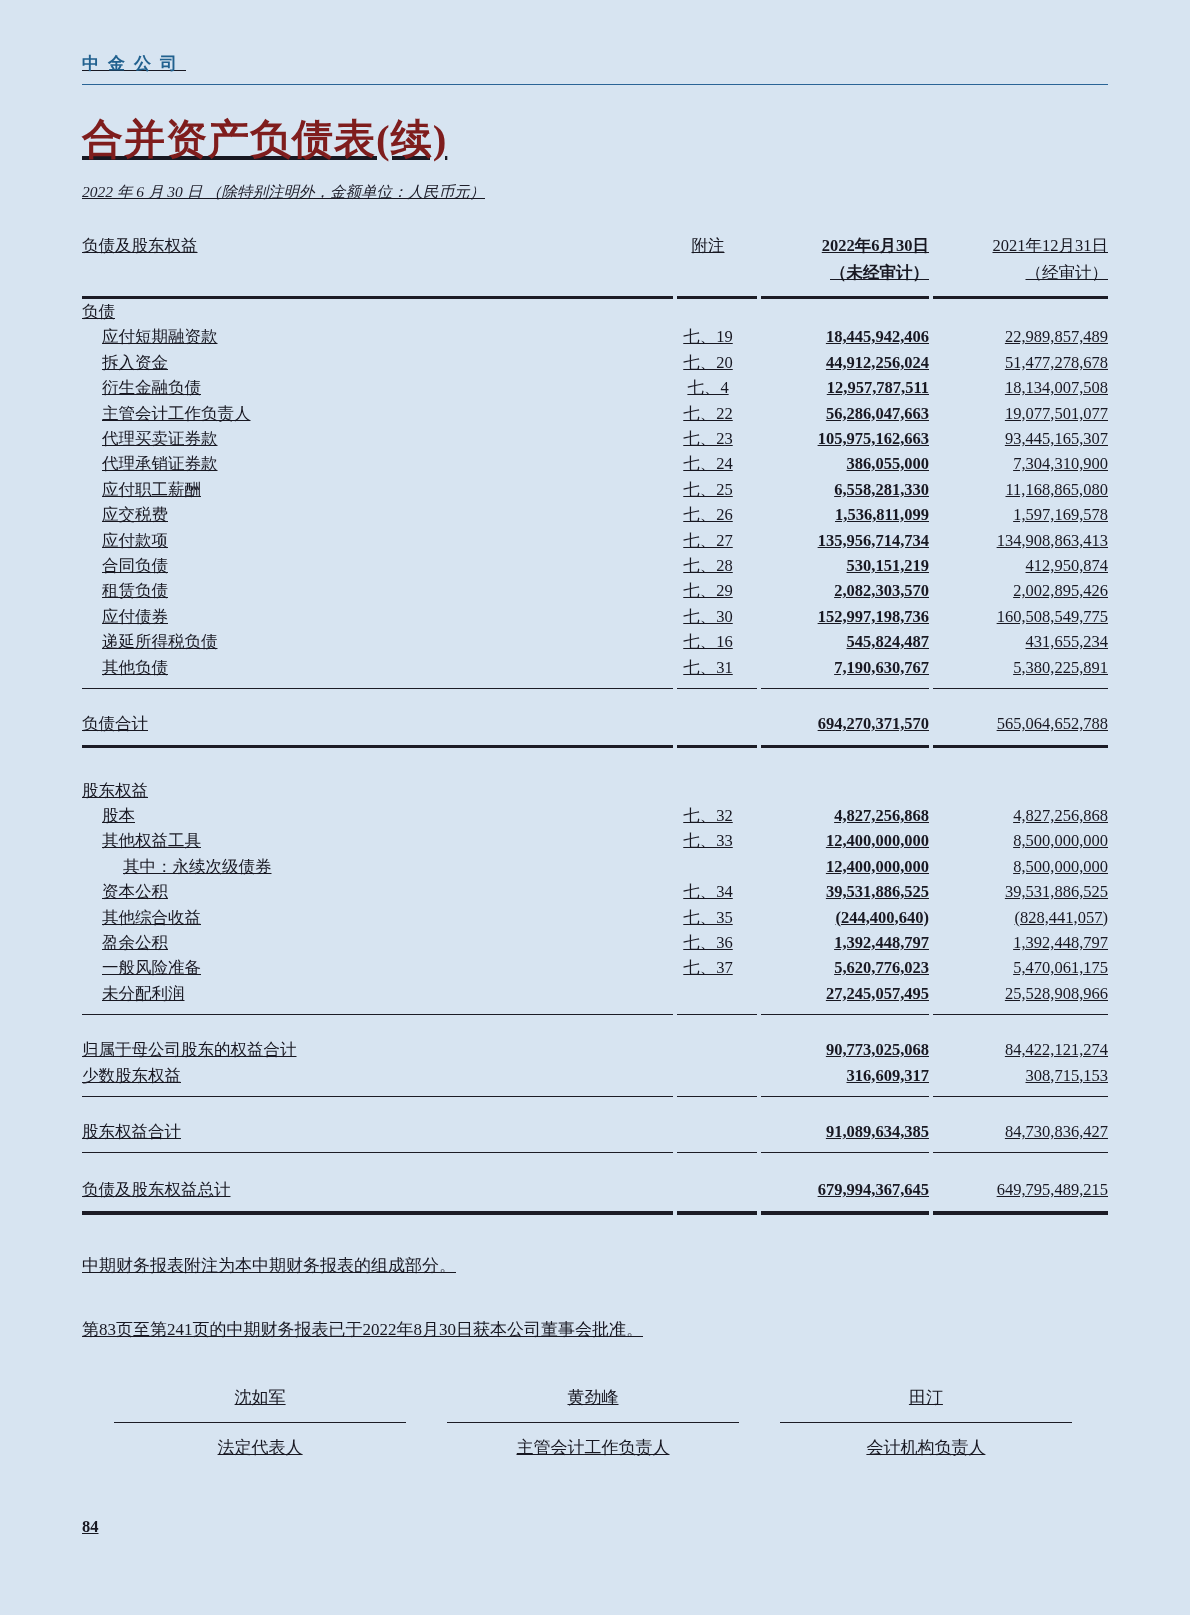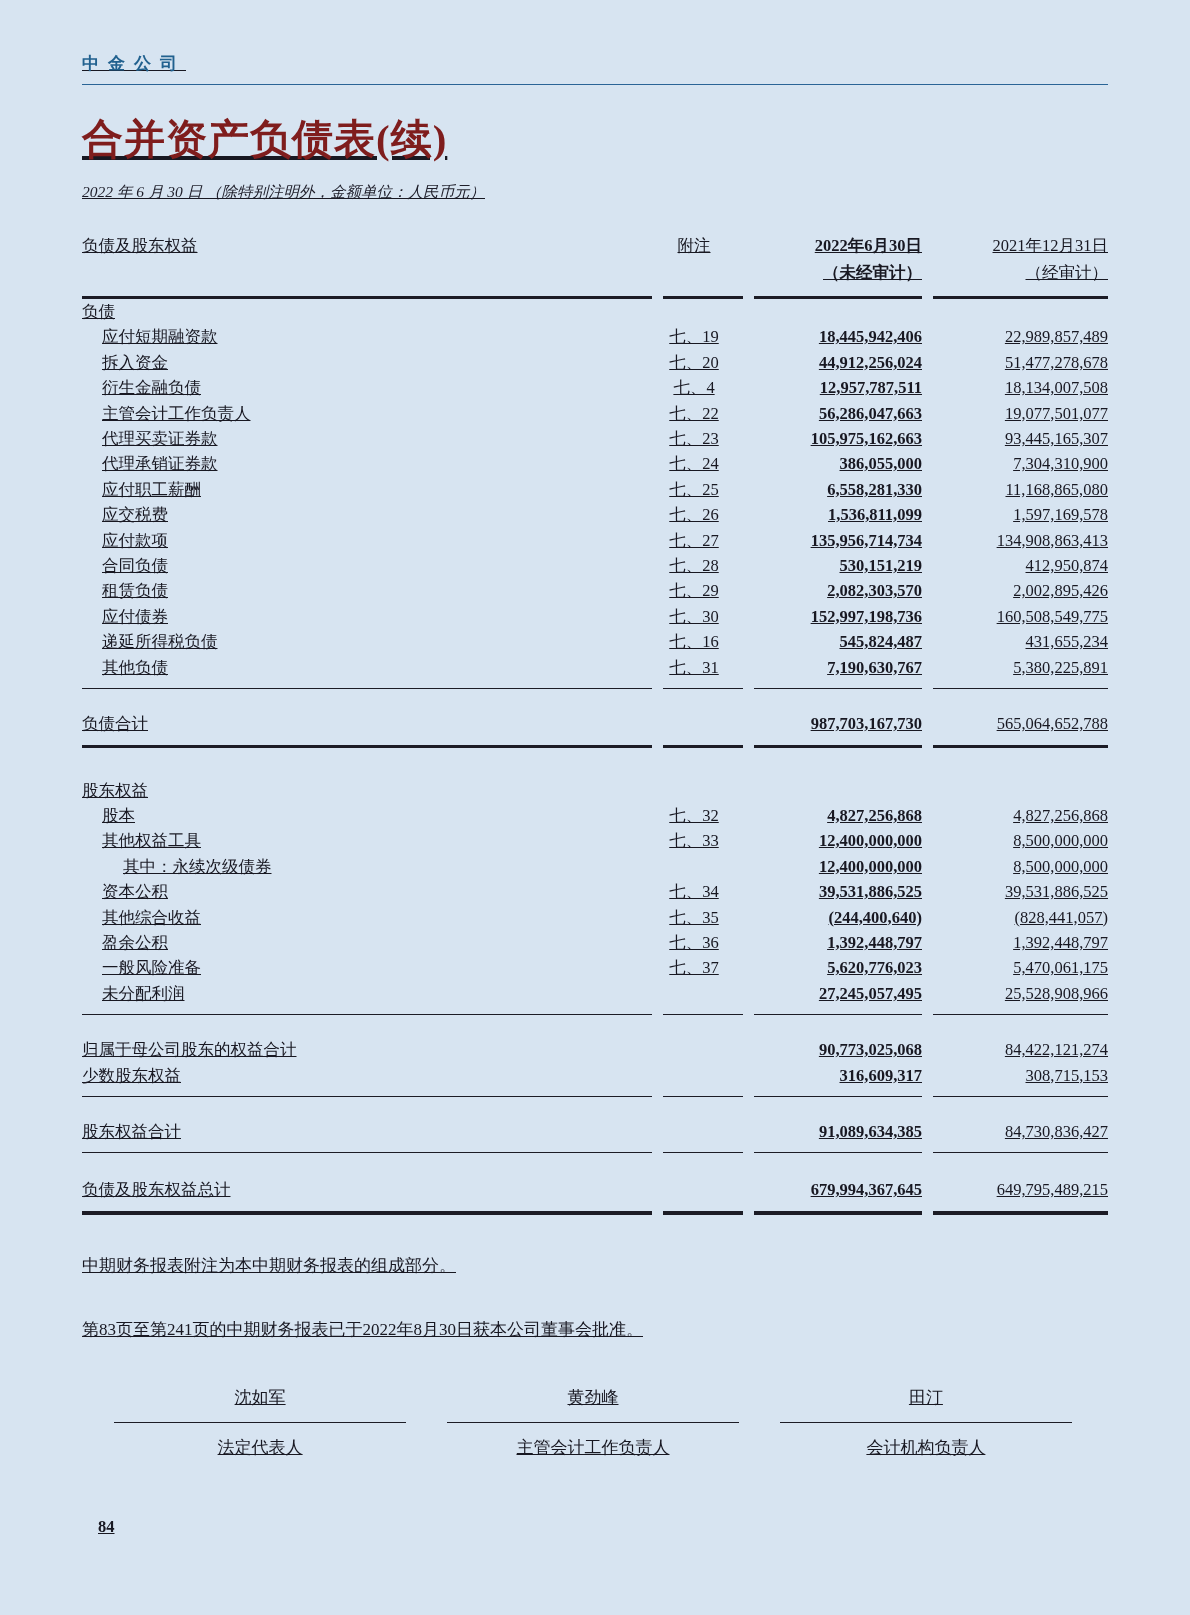--- a/index.html
+++ b/index.html
@@ -44,21 +44,21 @@
     margin-top: 15px;
     font-size: 15.5px;
     font-style: italic;
     color: #1e1e2a;
   }
   
   .bs-table { margin-top: 29px; }
   .grid {
     display: grid;
     grid-template-columns: 1fr 80px 168px 175px;
-    column-gap: 11px;
+    column-gap: 4px;
   }
   .thead { font-size: 16.5px; line-height: 27px; }
   .thead .c2 { font-weight: 700; }
   .cl { text-align: left; }
   .cn { text-align: center; padding-right: 18px; }
   .c2 { text-align: right; font-weight: 700; }
   .c1 { text-align: right; }
   .row { font-size: 16.5px; line-height: 25.4px; }
   .row .cl.ind1 { padding-left: 20px; }
   .row .cl.ind2 { padding-left: 41px; }
@@ -82,21 +82,20 @@
   .sig-line {
     border: none;
     border-top: 1.5px solid #1c1c26;
     margin: 13px 0 0 0;
   }
   .sig-role { display: block; margin-top: 13px; }
   .pageno {
     margin-top: auto;
     font-size: 16.5px;
     font-weight: 700;
-    margin-left: 16px;
   }
 </style>
 </head>
 <body>
 
 <div class="page">
 
   <div class="brand">中金公司</div>
   <hr class="brand-rule">
 
@@ -216,21 +215,21 @@
         <div class="grid rulerow" style="margin-top: 8px;">
           <div class="rl thin"></div>
           <div class="rl thin"></div>
           <div class="rl thin"></div>
           <div class="rl thin"></div>
         </div>
         <div class="gaprow" style="height: 22px;"></div>
         <div class="grid row">
           <div class="cl ind0">负债合计</div>
           <div class="cn"></div>
-          <div class="c2">987,703,167,730</div>
+          <div class="c2">694,270,371,570</div>
           <div class="c1">565,064,652,788</div>
         </div>
         <div class="grid rulerow" style="margin-top: 8px;">
           <div class="rl thick"></div>
           <div class="rl thick"></div>
           <div class="rl thick"></div>
           <div class="rl thick"></div>
         </div>
         <div class="gaprow" style="height: 30px;"></div>
         <div class="grid row">

